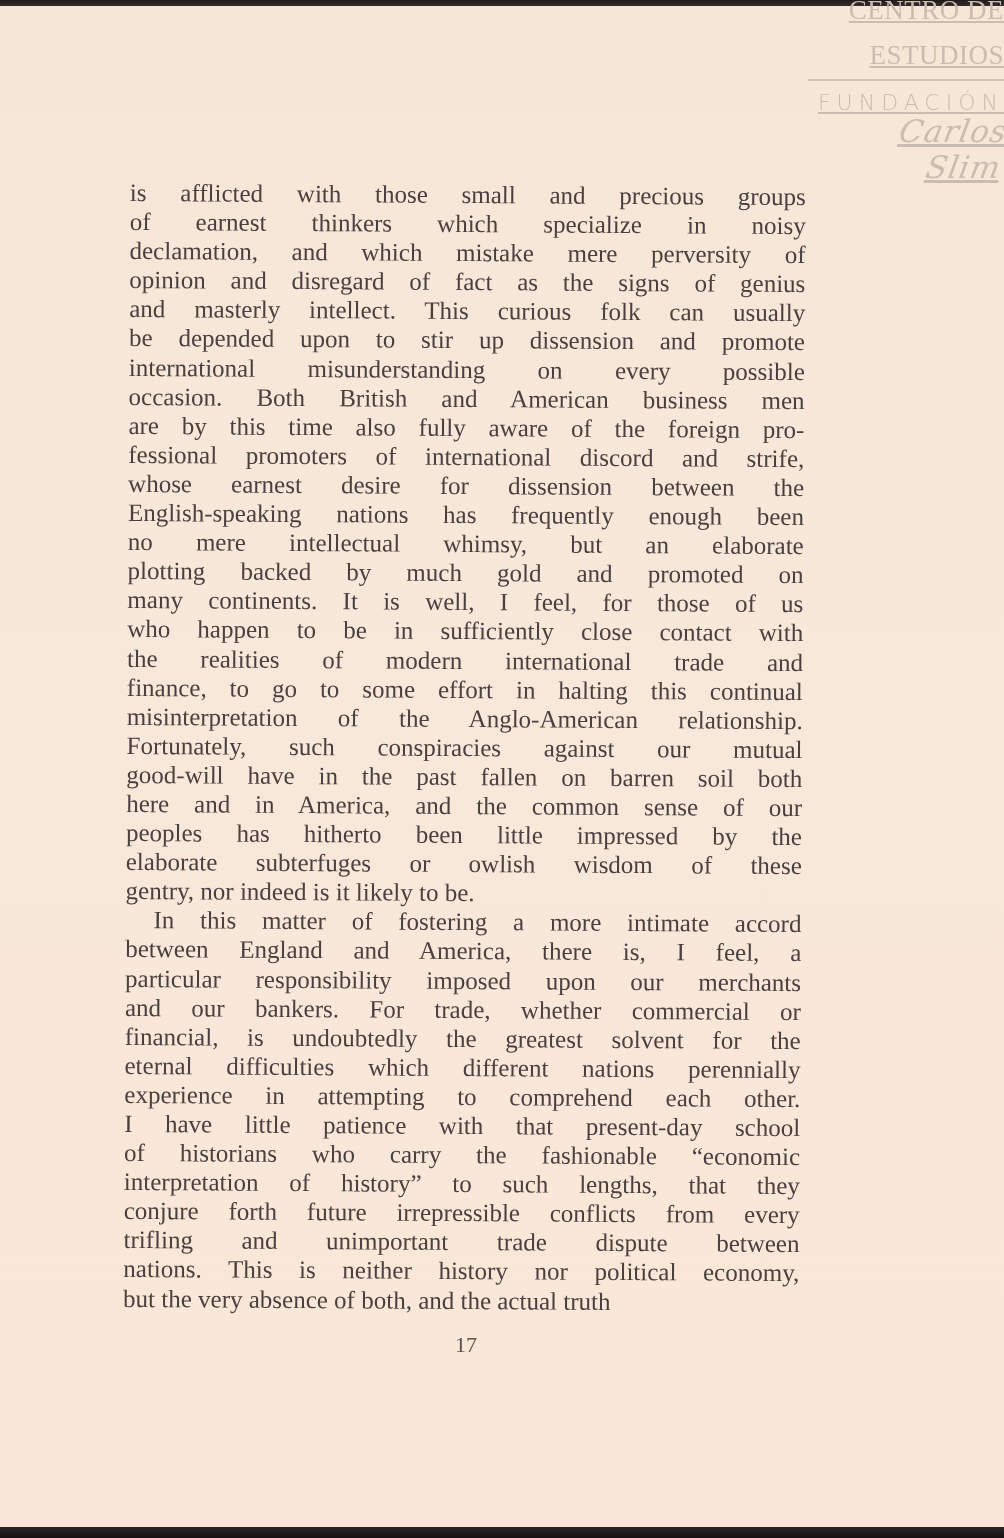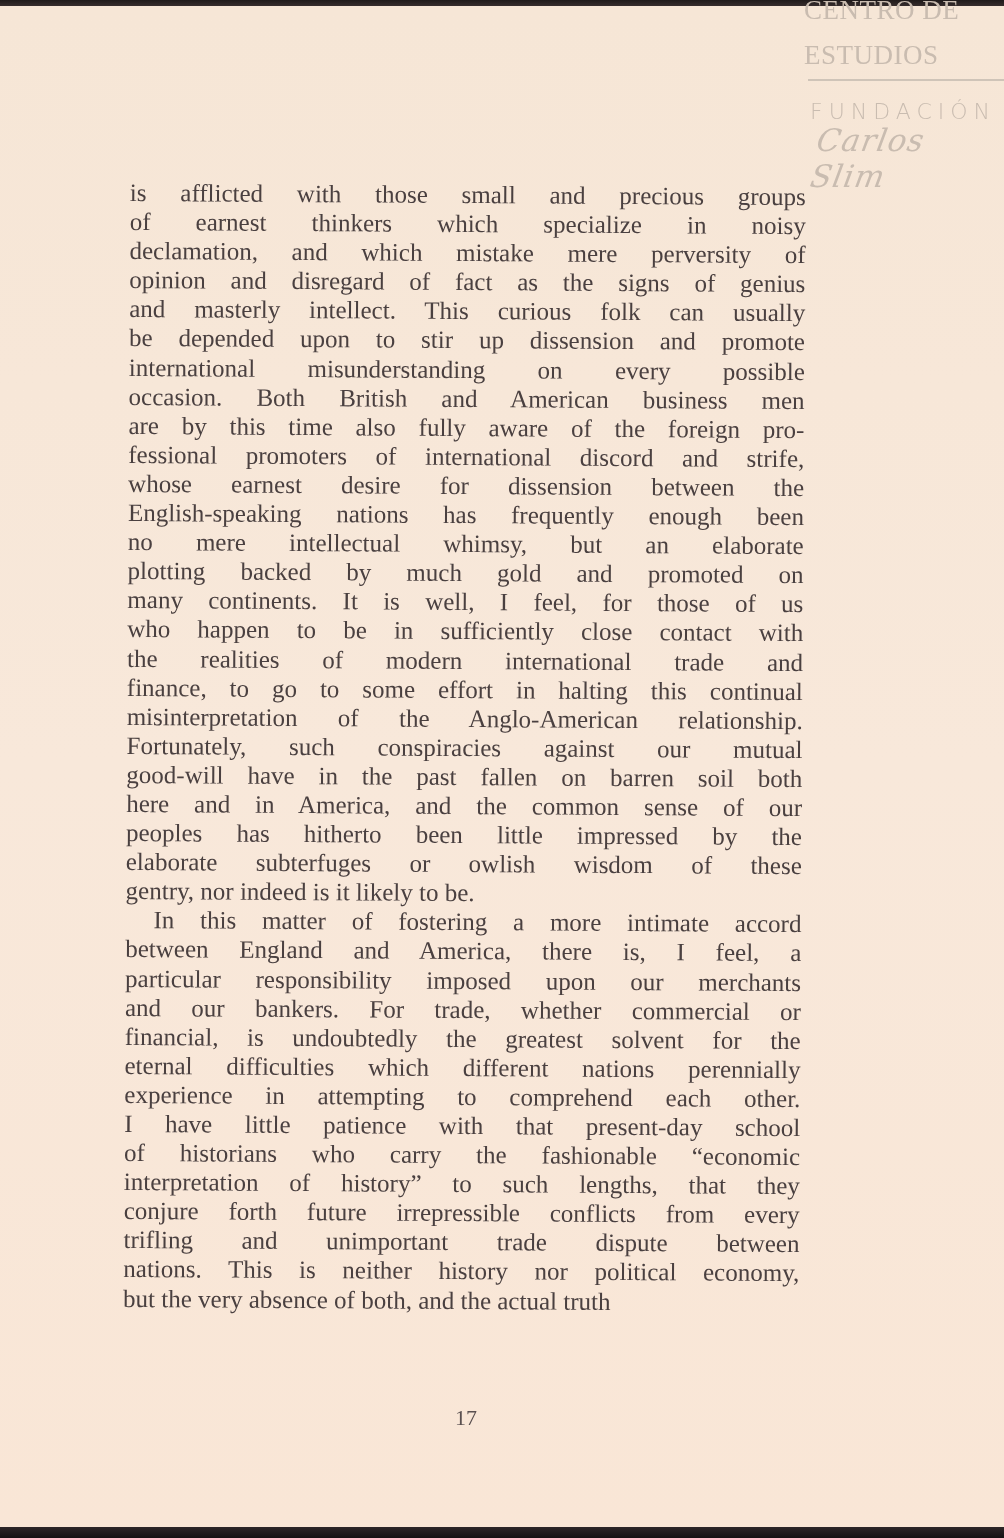--- a/index.html
+++ b/index.html
@@ -25,42 +25,43 @@
     }
     .bottom-band {
       position: absolute; left: 0; top: 1527px; width: 1004px; height: 11px;
       background: linear-gradient(180deg, #2d2628, #151213);
     }
     .watermark {
       position: absolute;
       left: 804px;
       top: 0;
       width: 200px;
-      text-align: left;
+      text-align: right;
       color: #c9bcb0;
       font-family: "Liberation Serif", serif;
+      text-decoration: underline;
     }
     .wm-line {
       font-size: 27px;
       line-height: 37px;
       letter-spacing: 0.5px;
       margin-top: 8px;
     }
     .wm-line.first { margin-top: -14px; }
     .wm-rule {
       height: 2px;
       background: #cfc4b8;
       margin: 5px 0 0 4px;
     }
     .wm-fundacion {
       font-family: "DejaVu Sans", sans-serif;
       font-size: 22px;
       letter-spacing: 6px;
       font-weight: 300;
-      margin-top: 18px;
+      margin-top: 9px;
       padding-left: 6px;
     }
     .wm-signature {
       font-family: "DejaVu Serif", serif;
       font-style: italic;
       font-size: 31px;
       margin-top: -2px;
       padding-left: 10px;
       letter-spacing: 1px;
       transform: skewX(-10deg);
@@ -81,21 +82,21 @@
       display: block;
       text-align: justify;
       text-align-last: justify;
       white-space: nowrap;
     }
     .line.last { text-align-last: left; }
     .indent { padding-left: 28px; }
     .page-number {
       position: absolute;
       left: 455px;
-      top: 1399px;
+      top: 1326px;
       font-family: "Liberation Serif", serif;
       font-size: 22px;
       color: #5a5050;
     }
   </style>
 </head>
 <body>
 
 <div class="top-band"></div>
 

